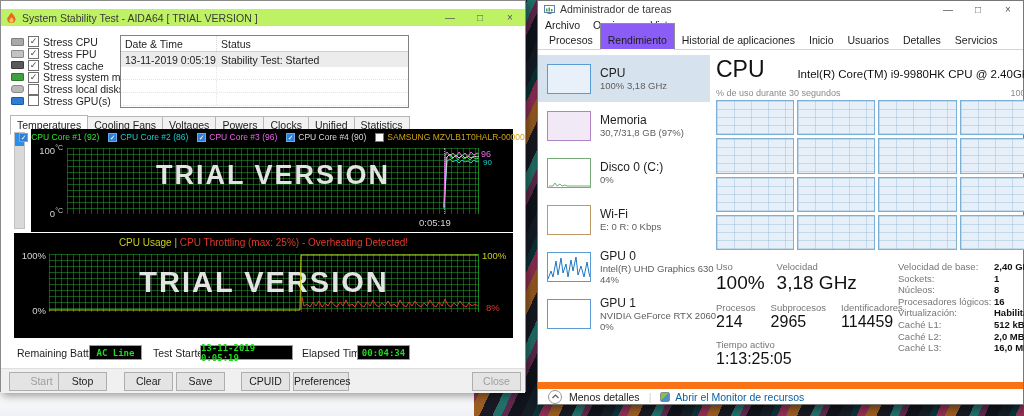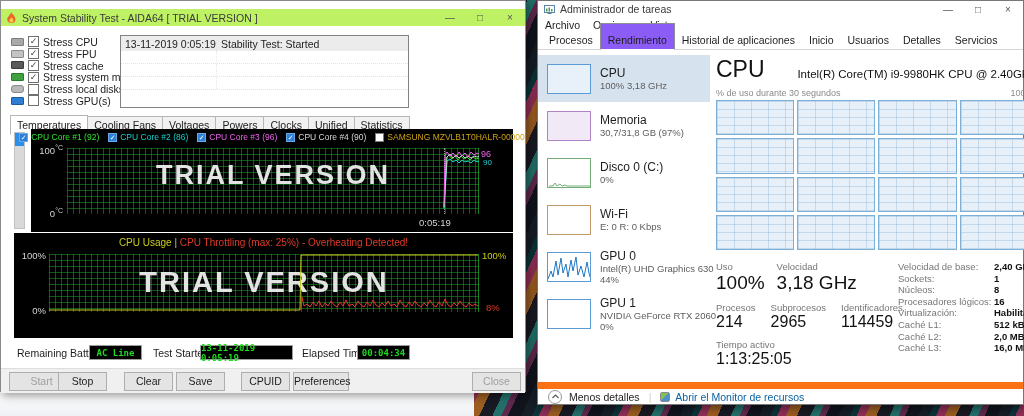--- a/index.html
+++ b/index.html
@@ -204,20 +204,24 @@
         <span class="lbl">Stress local disks</span>
       </div>
       <div class="stress-row">
         <span class="s-icon ic-gpu"></span>
         <span class="scb"></span>
         <span class="lbl">Stress GPU(s)</span>
       </div>
     </div>
 
     <div class="logtable">
+      <div class="lt-head">
+        <span class="c1">Date &amp; Time</span>
+        <span class="c2">Status</span>
+      </div>
       <div class="lt-row hl">
         <span class="c1">13-11-2019 0:05:19</span>
         <span class="c2">Stability Test: Started</span>
       </div>
       <div class="lt-row empty">
           <span class="c1"></span>
           <span class="c2"></span>
         </div>
       <div class="lt-row empty">
           <span class="c1"></span>

